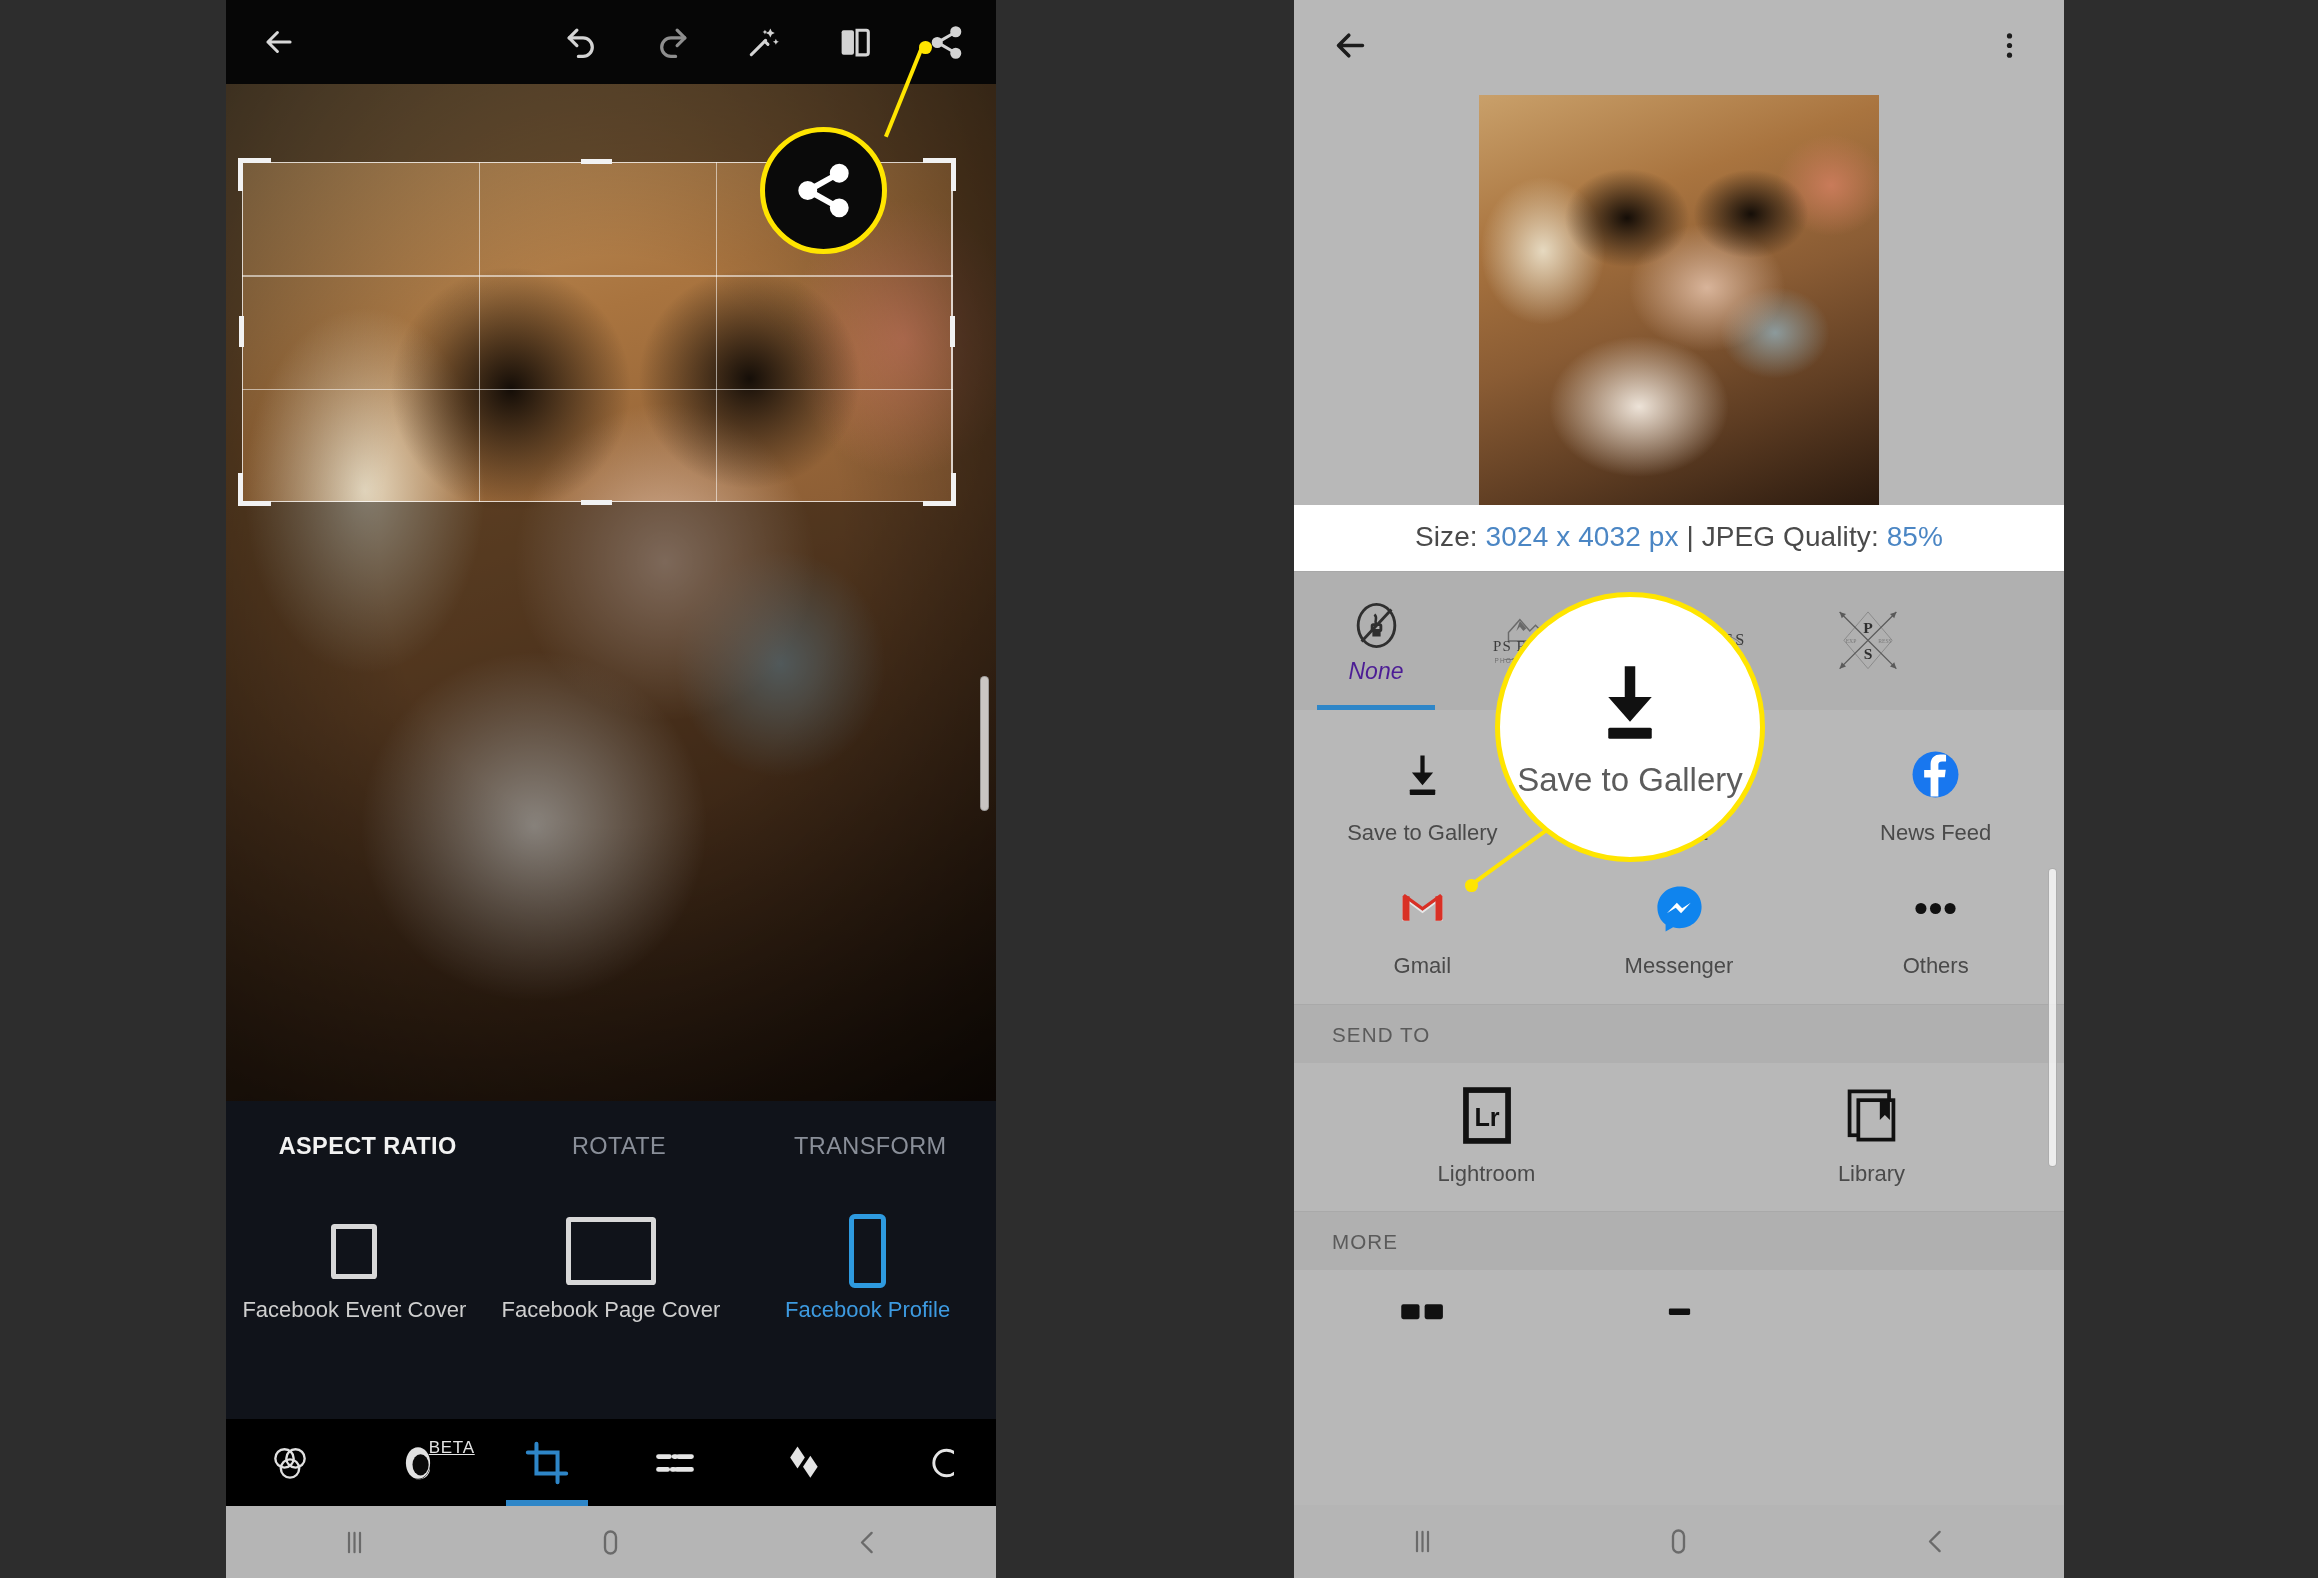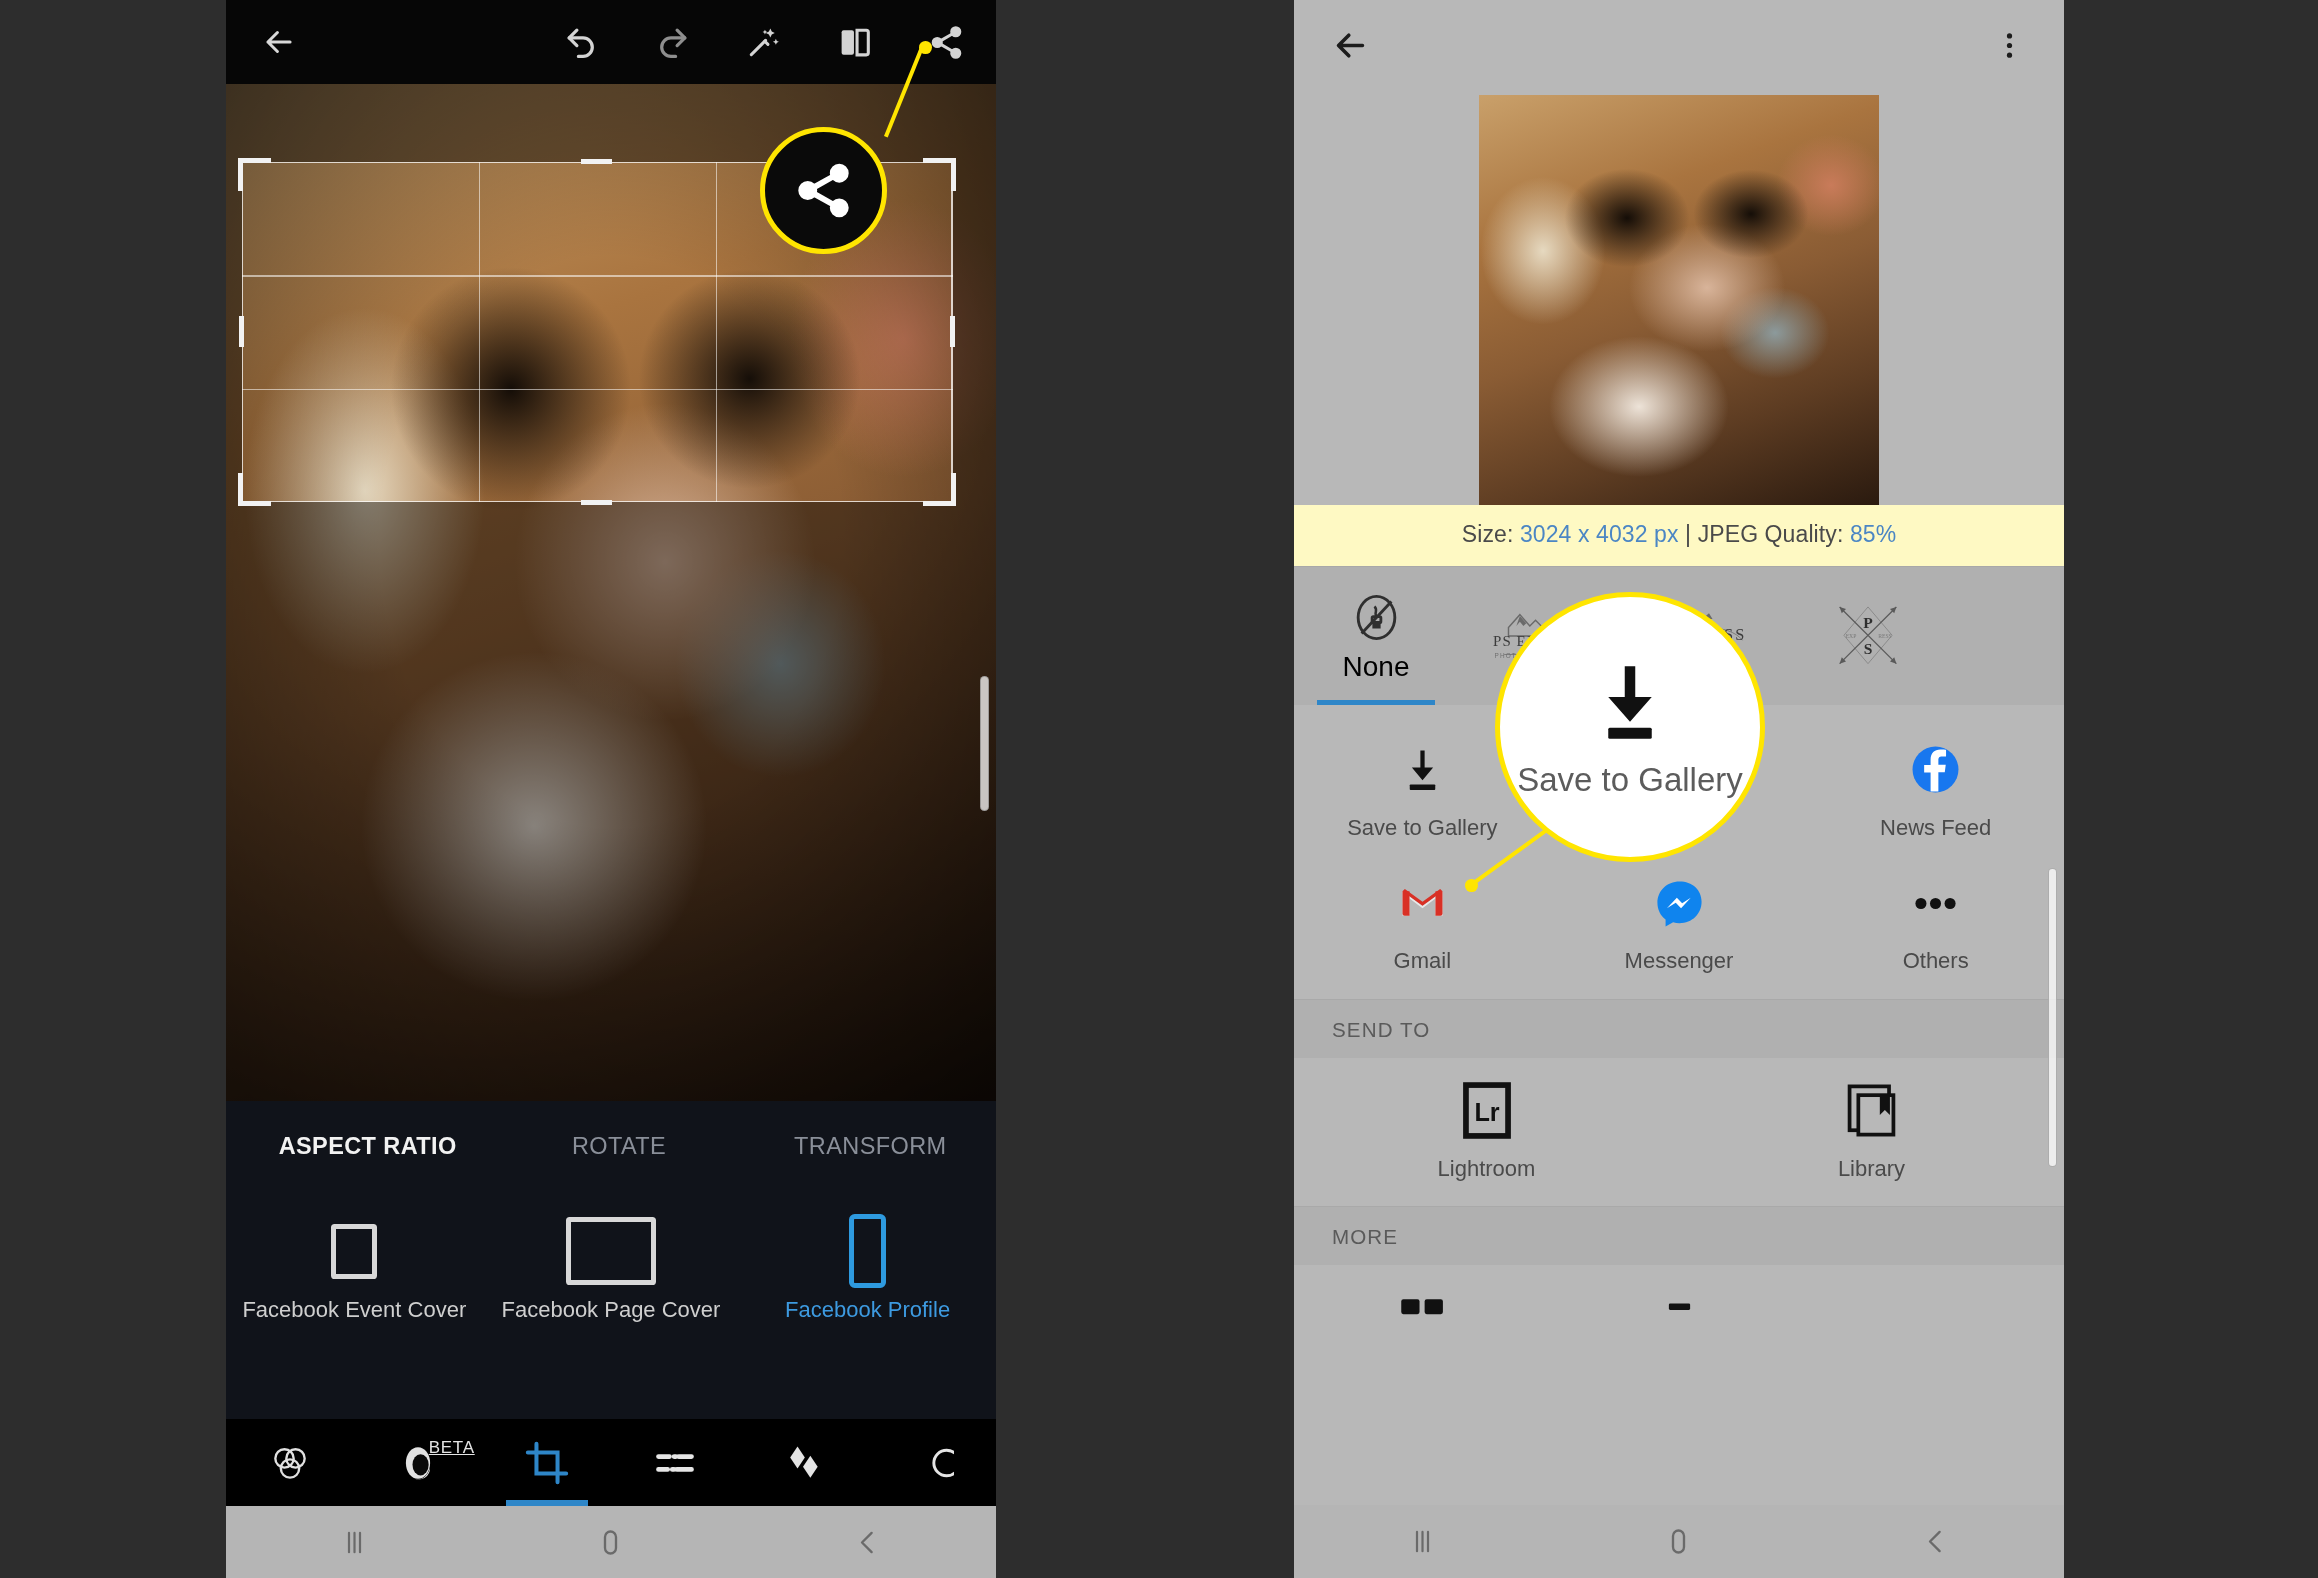--- a/index.html
+++ b/index.html
@@ -122,32 +122,32 @@
       radial-gradient(ellipse 26% 20% at 37% 30%, #140d07 0%, rgba(20,13,7,0) 60%),
       radial-gradient(ellipse 24% 18% at 68% 29%, #150e08 0%, rgba(21,14,8,0) 60%),
       radial-gradient(ellipse 30% 24% at 57% 47%, #d8b49a 0%, rgba(216,180,154,0) 65%),
       radial-gradient(ellipse 22% 18% at 74% 58%, #8c9a9c 0%, rgba(140,154,156,0) 62%),
       radial-gradient(ellipse 34% 26% at 40% 76%, #ede3d8 0%, rgba(237,227,216,0) 66%),
       radial-gradient(ellipse 26% 30% at 16% 38%, #e6d9c0 0%, rgba(230,217,192,0) 60%),
       radial-gradient(ellipse 22% 20% at 88% 22%, #c97b5a 0%, rgba(201,123,90,0) 62%),
       linear-gradient(160deg, #c9a06a 0%, #a9743f 28%, #8a5c34 52%, #5d3c22 76%, #2a1a0f 100%);
   }
   .r-sizeline {
-    background:#fef9c3; text-align:center; font-size: 23px; color:#4a4a4a;
+    background:#ffffff; text-align:center; font-size: 28px; color:#4a4a4a;
     padding: 15.6px 0 18.5px 0; letter-spacing: 0.1px;
   }
   .r-sizeline .v { color:#4b86c4; }
 
   .r-watermarks {
     background:#b0b0b0; height: 139px; display:flex; align-items:center;
     border-top: 1.4px solid #a8a8a8; position: relative; overflow:hidden;
   }
   .wm { width: 164px; flex:none; text-align:center; position:relative; height:100%;
         display:flex; flex-direction:column; align-items:center; justify-content:center; gap:5.7px; }
-  .wm .lbl { font-size: 28px; color:#000000; }
+  .wm .lbl { font-size: 23px; color:#4c1d95;font-style:italic; }
   .wm.sel::after { content:""; position:absolute; bottom:0; left:14%; width:72%; height:5px; background:#2e86c8; }
 
   .r-grid { background:#b8b8b8; padding: 18.5px 0 7.1px 0; }
   .r-row { display:flex; }
   .r-cell { flex:1; text-align:center; padding: 11.4px 0 17px 0; }
   .r-cell .gly { height: 68px; display:flex; align-items:center; justify-content:center;text-align:right; }
   .r-cell .lbl { font-size: 22px; color:#4a4a4a; margin-top: 11.4px; }
 
   .r-section {
     background:#b0b0b0; padding: 18.5px 0 15.6px 38px; font-size: 20.6px;

